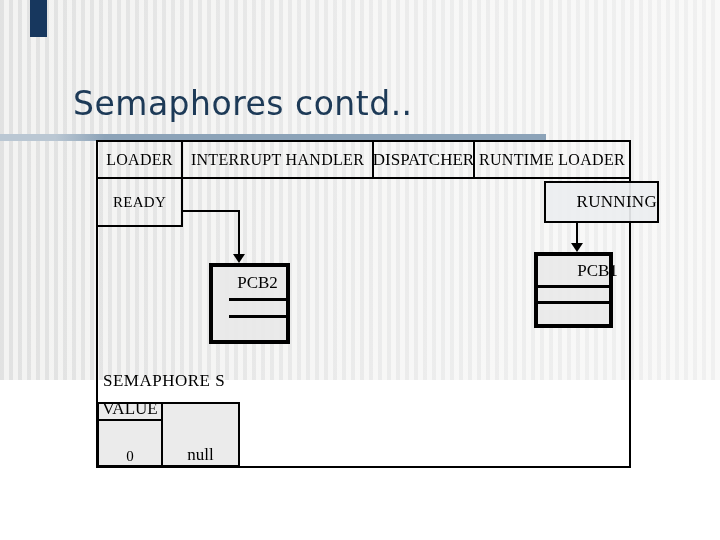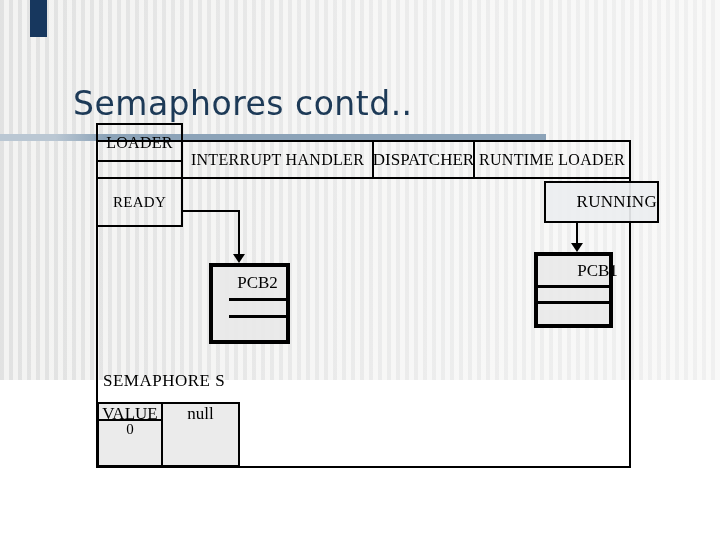--- a/index.html
+++ b/index.html
@@ -28,21 +28,21 @@
     background:linear-gradient(90deg,#bac7d3 0px,#bac7d3 55px,#8ca3b8 105px,#8ca3b8 100%);
   }
 
   .outer-box{left:96px;top:140px;width:535px;height:328px;border:2px solid #000;background:transparent;}
 
   .cell{
     border:2px solid #000;background:transparent;
     display:flex;align-items:center;justify-content:center;
     font-size:16px;letter-spacing:0.3px;white-space:nowrap;
   }
-  .hc-loader{left:96px;top:123px;width:87px;height:39px;text-align:right;}
+  .hc-loader{left:96px;top:140px;width:87px;height:39px;text-align:right;}
   .hc-ih{left:181px;top:140px;width:193px;height:39px;}
   .hc-disp{left:372px;top:140px;width:103px;height:39px;font-size:17px;letter-spacing:0;text-align:right;}
   .hc-runtime{left:473px;top:140px;width:158px;height:39px;}
 
   .ready-box{left:96px;top:177px;width:87px;height:50px;font-size:15px;}
   .running-box{left:544px;top:181px;width:115px;height:42px;font-size:17px;background:rgba(236,238,240,0.92);justify-content:flex-end;}
 
   .line{background:#000;}
   .conn-ready-h{left:183px;top:210px;width:57px;height:2px;}
   .conn-ready-v{left:238px;top:210px;width:2px;height:46px;}
@@ -63,21 +63,21 @@
   .pcb2 .row-mid{height:14px;border-top:3px solid #000;}
   .pcb2 .row-bot{flex:1;border-top:3px solid #000;}
   .pcb1 .title-row{height:29px;margin-left:48px;}
   .pcb1 .row-mid{height:13px;border-top:3px solid #000;}
   .pcb1 .row-bot{flex:1;border-top:3px solid #000;}
 
   .sem-title{left:103px;top:371px;font-size:17px;letter-spacing:0.5px;white-space:nowrap;}
 
   .small-cell{
     border:2px solid #000;background:rgba(233,233,233,0.9);
-    display:flex;align-items:flex-start;justify-content:center;
+    display:flex;align-items:flex-end;justify-content:center;
   }
   .value-header{left:97px;top:402px;width:66px;height:19px;font-size:17px;}
   .value-cell{left:97px;top:419px;width:66px;height:48px;font-size:15px;}
   .null-cell{left:161px;top:402px;width:79px;height:65px;font-size:17px;}
 </style>
 </head>
 <body>
 
 <div class="slide">
 

